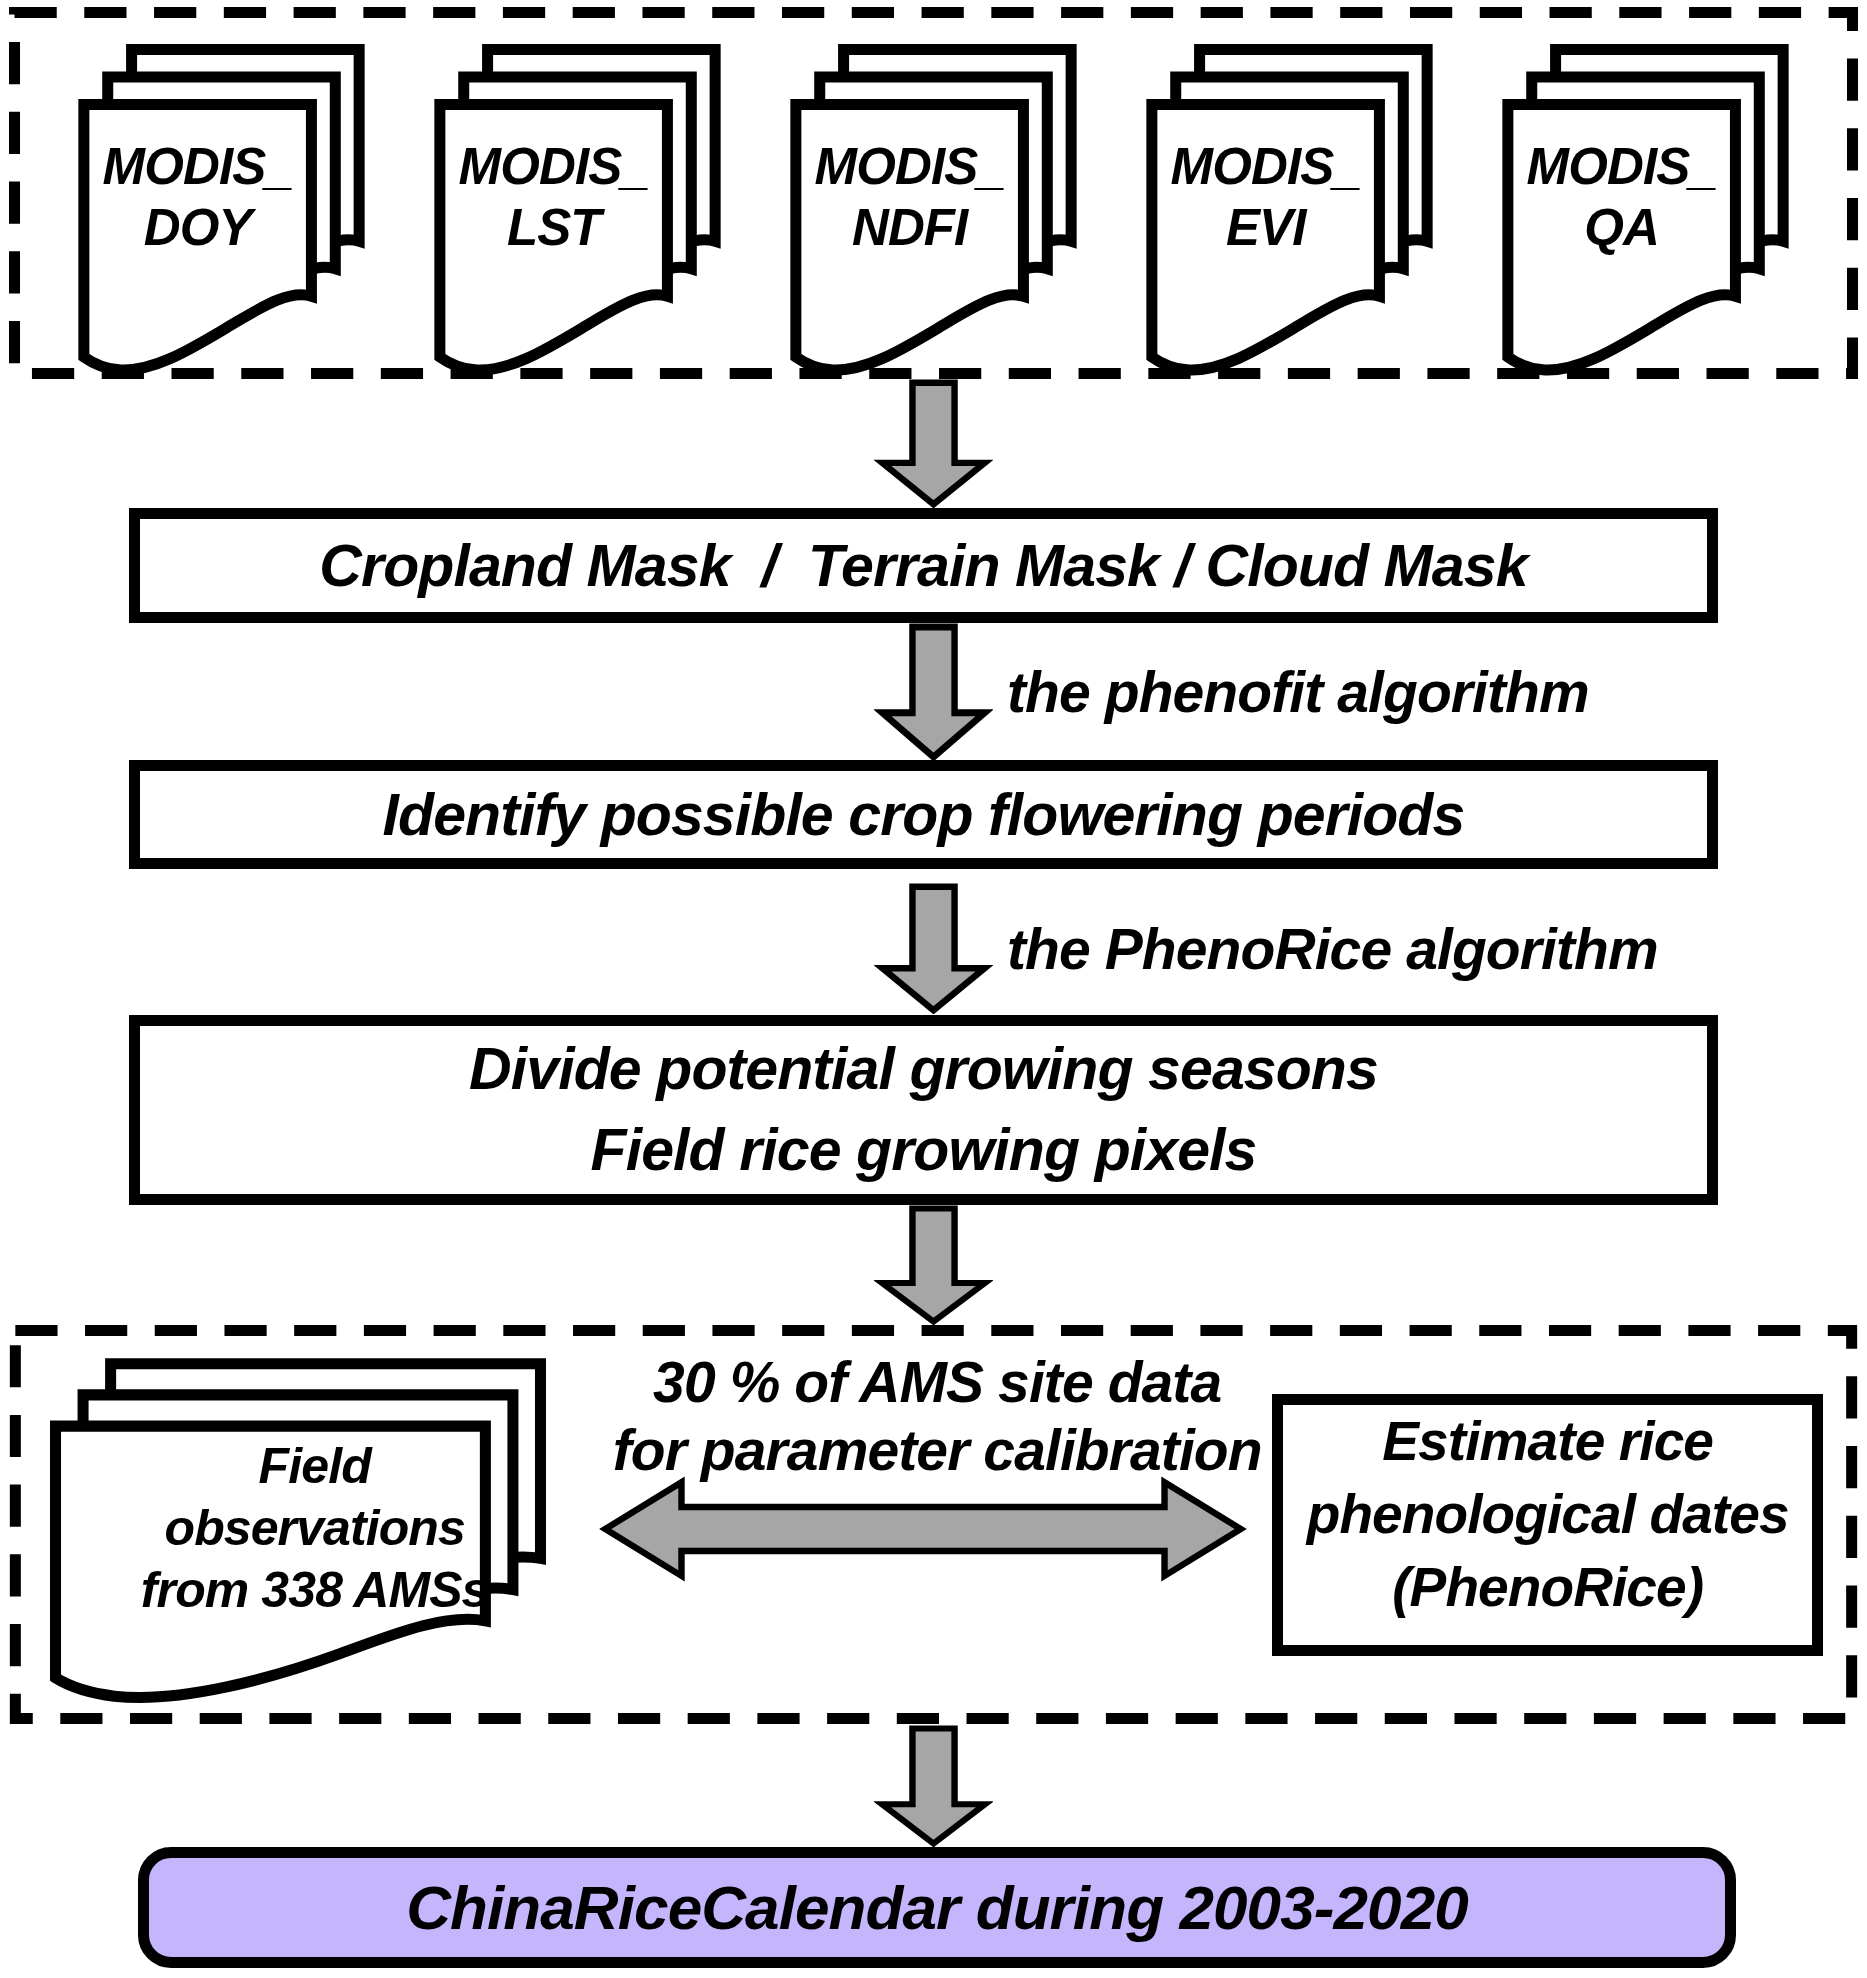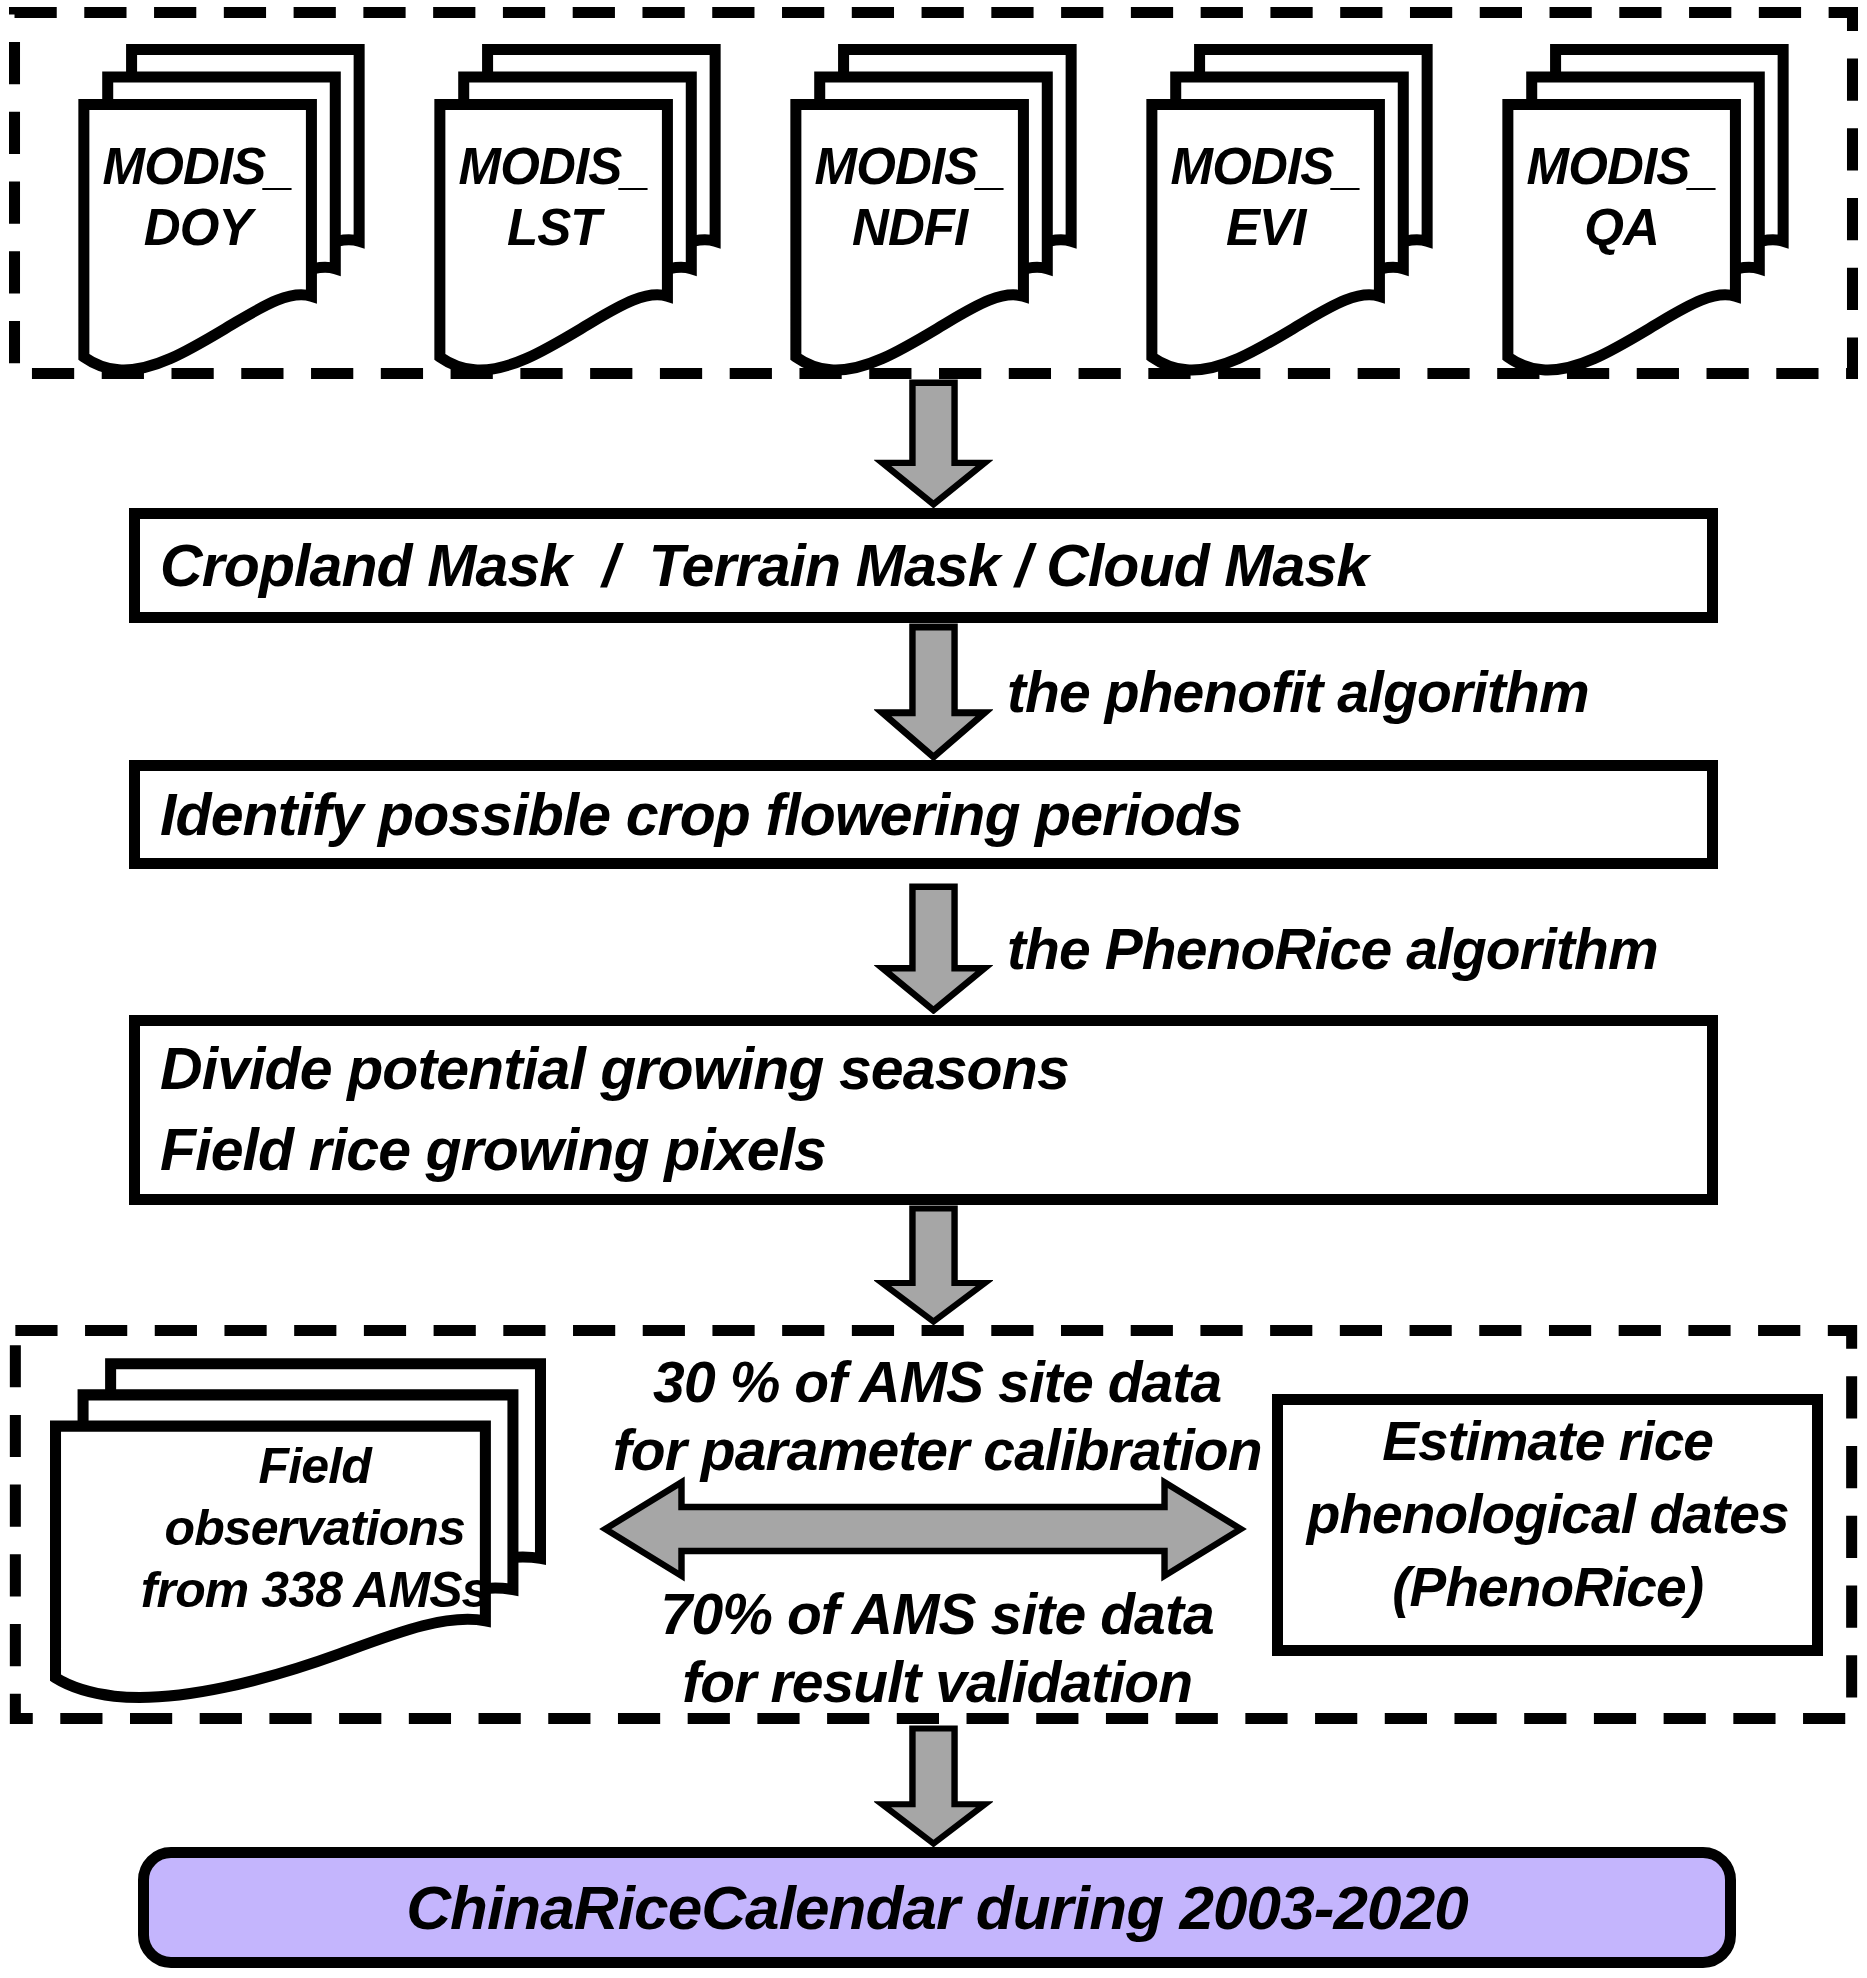--- a/index.html
+++ b/index.html
@@ -23,22 +23,22 @@
   .doc-stack{position:relative;width:287px;height:334px;margin-top:37px;}
   .doc-stack svg{position:absolute;left:0;top:0;}
   .doc-label{
     position:absolute;left:0;top:55px;width:239px;height:195px;
     display:flex;flex-direction:column;align-items:center;justify-content:center;
     font-size:51px;line-height:61px;letter-spacing:-0.9px;text-align:center;
   }
   .solidbox{
     position:absolute;left:129px;width:1589px;
     border:11px solid #000;background:#fff;box-sizing:border-box;
-    display:flex;flex-direction:column;align-items:flex-start;justify-content:center;
-    text-align:center;letter-spacing:-0.9px;padding-left:20px;
+    display:flex;flex-direction:column;align-items:center;justify-content:center;
+    text-align:center;letter-spacing:-0.9px;
   }
   .arrowrow{position:absolute;left:0;width:100%;}
   .arrowrow .va{position:absolute;left:50%;margin-left:-60px;top:0;height:100%;}
   .arrowrow .alabel{
     position:absolute;left:calc(50% + 73px);top:0;height:100%;
     display:flex;align-items:center;font-size:57px;letter-spacing:-0.9px;white-space:pre;
   }
   .field-stack{position:absolute;left:41px;top:33px;width:496px;height:353px;}
   .field-stack svg{position:absolute;left:0;top:0;}
   .field-label{
@@ -233,24 +233,20 @@
 
     <div class="split-label" style="top:23px;">
       <div>30 % of AMS site data</div>
       <div>for parameter calibration</div>
     </div>
 
     <svg class="abs" style="left:588px;top:147px;" width="652" height="115" viewBox="0 0 710 125">
       <path d="M 9,62 L 92,11 V 38 H 618 V 11 L 701,62 L 618,113 V 86 H 92 V 113 Z" fill="#a6a6a6" stroke="#000" stroke-width="7"></path>
     </svg>
 
-    <div class="split-label" style="top:255px;">
-      <div>70% of AMS site data</div>
-      <div>for result validation</div>
-    </div>
 
     <div class="estimate-box">
       <span>Estimate rice</span>
       <span>phenological dates</span>
       <span>(PhenoRice)</span>
     </div>
   </div>
 
   <div class="arrowrow" style="top:1725px;height:122px;">
     <svg class="va" width="119" height="122" viewBox="0 0 130 140" preserveAspectRatio="none">

